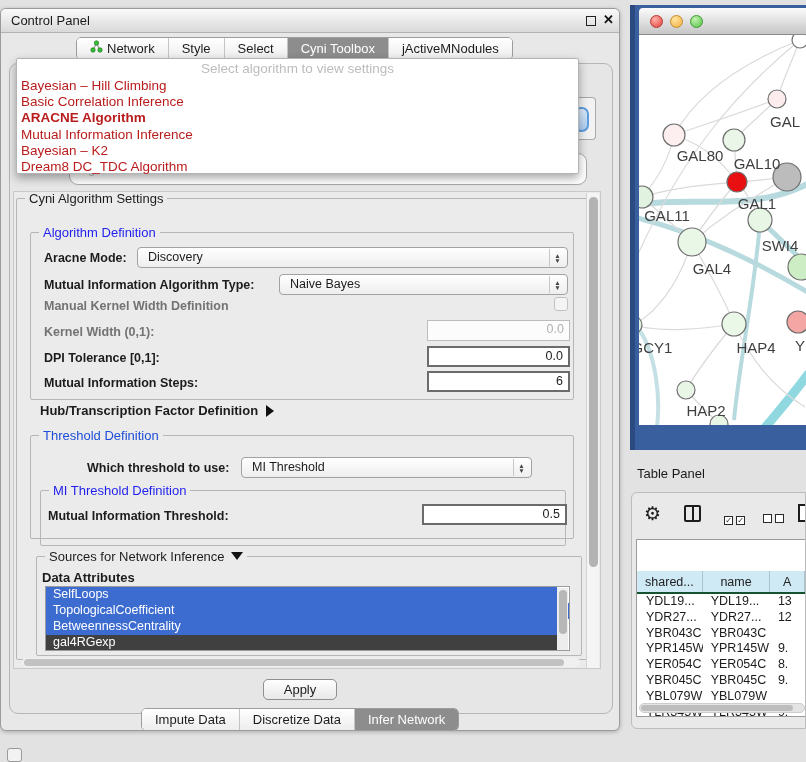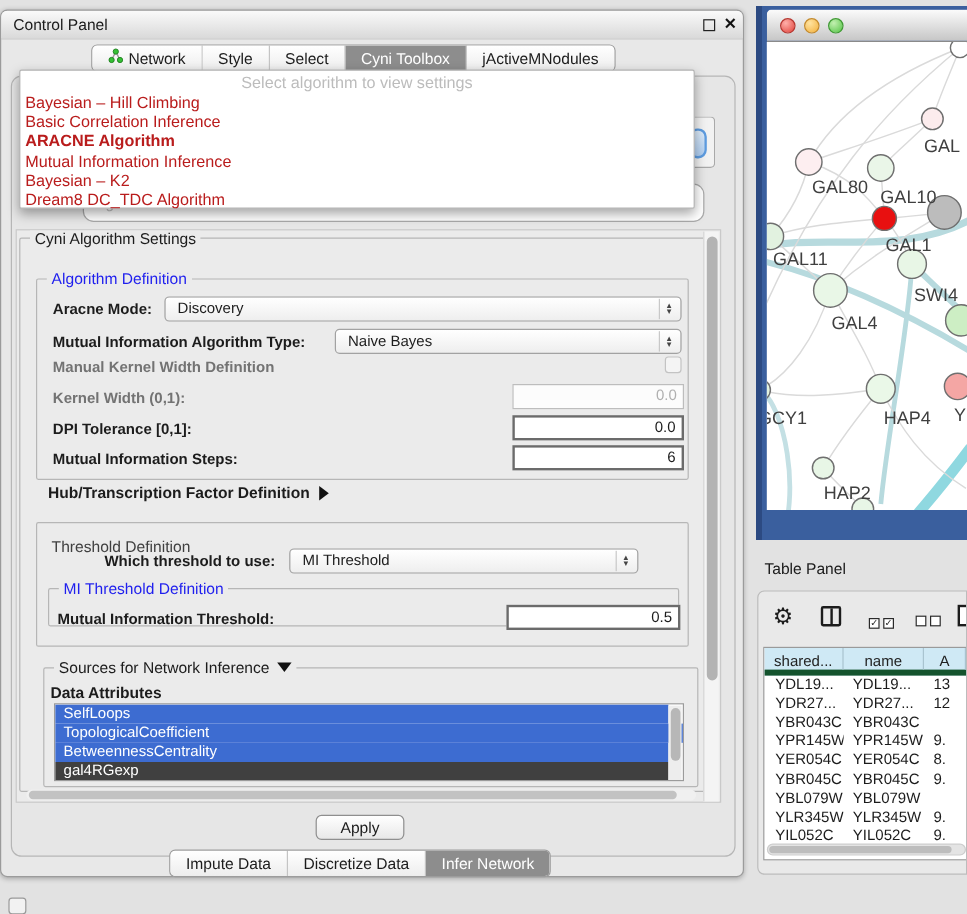--- a/index.html
+++ b/index.html
@@ -49,21 +49,21 @@
   .settings { position:absolute; left:12px; top:182px; width:588px; height:478px;
     background:#ebebeb; border:1px solid #c9c9c9; overflow:hidden; }
   .vscroll { position:absolute; right:1px; top:1px; width:13px; height:476px; background:#f4f4f4; border-left:1px solid #d4d4d4; }
   .vscroll .thumb { position:absolute; left:2px; top:4px; width:9px; height:370px; background:#b3b3b3; border-radius:5px; }
   .hscroll { position:absolute; left:8px; top:466px; width:558px; height:9px; background:#f0f0f0; border-radius:5px; }
   .hscroll .thumb { position:absolute; left:2px; top:1px; width:540px; height:7px; background:#c2c2c2; border-radius:4px; }
 
   .groupbox { position:absolute; border:1px solid #b6b6b6; border-radius:2px; }
   .legend { position:absolute; top:-8px; left:8px; background:#ebebeb; padding:0 4px; font-size:13px; white-space:nowrap; }
   .legend.blue { color:#1f1fee; }
-  .legend.green { color:#404040;margin-top:20px; }
+  .legend.green { color:#1d4ed8; }
 
   .flabel { position:absolute; font-size:12.5px; font-weight:bold; color:#1c1c1c; white-space:nowrap; }
   .flabel.disabled { color:#737373; }
   .combo { position:absolute; height:21px; border:1px solid #a2a2a2; border-radius:4px;
     background:linear-gradient(#ffffff,#eeeeee); font-size:12.5px; line-height:19px; padding-left:10px; }
   .combo .stepper { position:absolute; right:2px; top:1px; bottom:1px; width:16px;
     border-left:1px solid #c8c8c8; display:flex; flex-direction:column; align-items:center; justify-content:center; }
   .combo .stepper span { font-size:6.5px; line-height:5px; color:#444; }
   .tfield { position:absolute; height:21px; border:2px solid #6b6b6b; background:#ffffff;
     font-size:12.5px; line-height:17px; text-align:right; padding-right:5px; }
@@ -105,21 +105,21 @@
   .tp-toolbar { position:absolute; left:0; top:8px; right:0; height:30px; }
   .gear { position:absolute; left:12px; top:1px; font-size:19px; color:#1c1c1c; }
   .colicon { position:absolute; left:52px; top:4px; width:17px; height:17px; border:2px solid #1c1c1c; border-radius:2px; }
   .colicon:after { content:""; position:absolute; left:5.5px; top:0; bottom:0; width:2px; background:#1c1c1c; }
   .cb { display:inline-block; width:9px; height:9px; border:1.4px solid #2a2a2a; font-size:8px; line-height:8px;
     text-align:center; color:#2a2a2a; background:#fff; margin-right:3px; }
   .cbgroup { position:absolute; top:8px; }
   .docicon { position:absolute; left:166px; top:3px; width:14px; height:18px; border:2px solid #1c1c1c; background:#fff; }
   .tp-table { position:absolute; left:4px; top:46px; width:170px; height:178px;
     background:#fff; border:1px solid #9a9a9a; overflow:hidden; font-size:12.5px; }
-  .tp-head { display:flex; height:23px; background:#cfe9f5; border-bottom:5px solid #14532d; }
+  .tp-head { display:flex; height:23px; background:#cfe9f5; border-bottom:2px solid #14532d;margin-top:31px; }
   .tp-head .hc { border-right:1px solid #a9c4d0; text-align:center; line-height:22px; color:#222; overflow:hidden; white-space:nowrap; }
   .tp-row { display:flex; height:15.8px; line-height:15.5px; white-space:nowrap; }
   .tp-row .c { overflow:hidden; }
   .tp-hscroll { position:absolute; left:2px; bottom:3px; width:166px; height:10px; background:#e4e4e4; border-radius:5px; border:1px solid #cdcdcd; }
   .tp-hscroll .thumb { position:absolute; left:1px; top:1px; width:152px; height:6px; background:#bdbdbd; border-radius:4px; }
 
   .mini-dock-icon { position:absolute; left:7px; top:748px; width:15px; height:14px;
     border:1.5px solid #9a9a9a; border-radius:3px; background:#f2f2f2; }
 </style>
 </head>
@@ -226,21 +226,21 @@
 
     <span class="flabel" style="left:73px; top:269px;">Which threshold to use:</span>
     <div class="combo" style="left:227px; top:265px; width:291px;">
       <span>MI Threshold</span>
       <span class="stepper">
           <span>▲</span>
           <span>▼</span>
         </span>
     </div>
 
-    <div class="groupbox" style="left:26px; top:298px; width:526px; height:32px;">
+    <div class="groupbox" style="left:26px; top:298px; width:526px; height:56px;">
       <span class="legend blue" style="background:#ebebeb;">MI Threshold Definition</span>
     </div>
     <span class="flabel" style="left:34px; top:317px;">Mutual Information Threshold:</span>
     <div class="tfield" style="left:408px; top:312px; width:145px;">0.5</div>
 
     <div class="groupbox" style="left:22px; top:364px; width:546px; height:100px;">
       <span class="legend"><span>Sources for Network Inference</span><span class="tri-down"></span></span>
     </div>
     <span class="flabel" style="left:28px; top:378px; font-size:13px;">Data Attributes</span>
 

